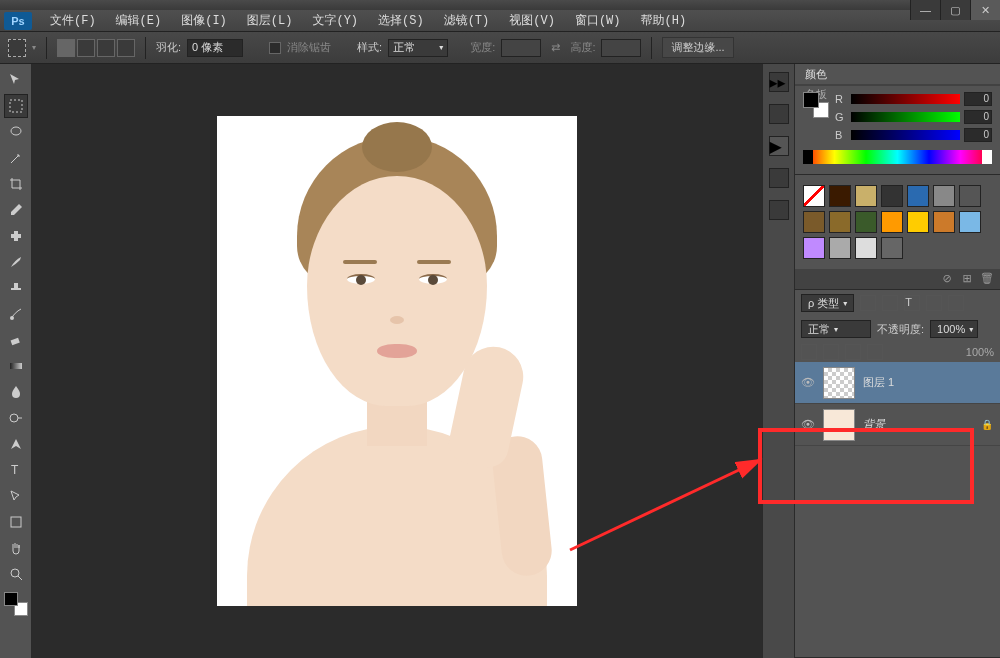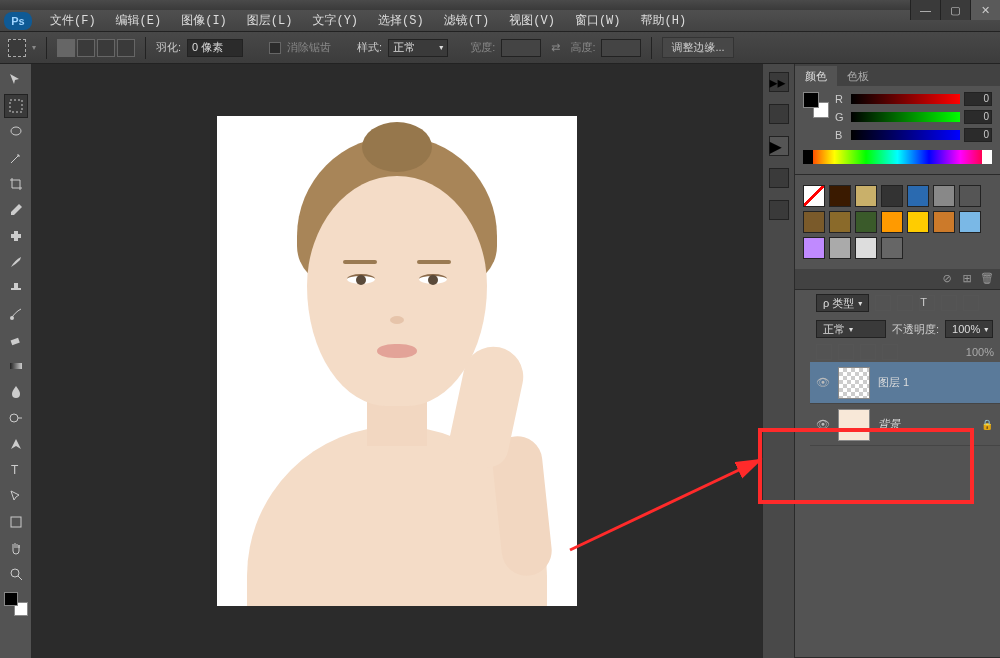--- a/index.html
+++ b/index.html
@@ -4,21 +4,21 @@
 <style>
 * { margin: 0; padding: 0; box-sizing: border-box; font-family: "Microsoft YaHei", sans-serif; }
 body { width: 1000px; height: 658px; background: #535353; overflow: hidden; position: relative; }
 
 .titlebar { height: 10px; background: linear-gradient(#4a4a4a,#3a3a3a); }
 .window-controls { position: absolute; top: 0; right: 0; display: flex; }
 .wc-btn { width: 30px; height: 20px; background: #3a3a3a; color: #ccc; text-align: center; font-size: 11px; line-height: 20px; border-left: 1px solid #222; cursor: pointer; }
 .wc-close { background: #5a5a5a; }
 
 .menubar { height: 22px; background: linear-gradient(#4f4f4f,#434343); border-bottom: 1px solid #222; display: flex; align-items: center; color: #ddd; font-size: 12px; padding-left: 4px; }
-.ps-logo { width: 28px; height: 18px; margin-right: 8px; background: #0f5a95; color: #9fd4ff; font-weight: bold; font-size: 11px; text-align: center; line-height: 18px; border-radius: 8px; }
+.ps-logo { width: 28px; height: 18px; margin-right: 8px; background: #0f5a95; color: #9fd4ff; font-weight: bold; font-size: 11px; text-align: center; line-height: 18px; border-radius: 2px; }
 .menu-item { padding: 0 10px; cursor: pointer; font-family: Liberation Mono, monospace; }
 
 .optionsbar { height: 32px; background: linear-gradient(#484848,#3c3c3c); border-bottom: 1px solid #222; display: flex; align-items: center; color: #ccc; font-size: 11px; padding-left: 8px; gap: 6px; }
 .opt-sep { width: 1px; height: 22px; background: #222; margin: 0 4px; }
 .opt-ico { width: 18px; height: 18px; border: 1px solid #666; background: #3a3a3a; }
 .opt-ico-group { display: flex; gap: 2px; }
 .opt-input { width: 56px; height: 18px; background: #2b2b2b; border: 1px solid #222; color: #ddd; font-size: 11px; padding: 0 4px; }
 .opt-select { width: 60px; height: 18px; background: #3a3a3a; border: 1px solid #222; color: #ddd; font-size: 11px; padding: 0 4px; display: flex; align-items: center; justify-content: space-between; }
 .opt-cb { width: 12px; height: 12px; border: 1px solid #666; background: #2b2b2b; }
 
@@ -37,21 +37,21 @@
 .doc-tab .x { color: #999; cursor: pointer; }
 .canvas-wrap { flex: 1; display: flex; align-items: center; justify-content: center; }
 .canvas { width: 360px; height: 490px; background: #fff; position: relative; overflow: hidden; }
 
 .right-panels { width: 238px; background: #535353; border-left: 1px solid #2a2a2a; display: flex; }
 .dock-strip { width: 32px; background: #494949; display: flex; flex-direction: column; align-items: center; gap: 12px; padding-top: 8px; border-right: 1px solid #2a2a2a; }
 .dock-ico { width: 20px; height: 20px; background: #3a3a3a; border: 1px solid #222; }
 .panels-col { flex: 1; display: flex; flex-direction: column; }
 
 .panel { background: #535353; border-bottom: 1px solid #2a2a2a; }
-.panel-tabs { height: 22px; background: #424242; display: flex; align-items: flex-end; font-size: 11px; }
+.panel-tabs { height: 22px; background: #424242; display: flex; font-size: 11px; flex-direction: column; }
 .ptab { height: 20px; padding: 0 10px; line-height: 20px; color: #aaa; cursor: pointer; }
 .ptab.active { background: #535353; color: #ddd; }
 .panel-body { padding: 6px 8px; color: #ccc; font-size: 11px; }
 
 .color-row { display: flex; align-items: center; gap: 4px; margin-bottom: 4px; }
 .color-label { width: 12px; }
 .color-slider { flex: 1; height: 10px; position: relative; }
 .color-slider.r { background: linear-gradient(to right,#000,#f00); }
 .color-slider.g { background: linear-gradient(to right,#000,#0f0); }
 .color-slider.b { background: linear-gradient(to right,#000,#00f); }
@@ -62,21 +62,21 @@
 .color-sw { width: 26px; height: 26px; position: relative; margin-right: 6px; }
 .color-sw .fg { position: absolute; width: 16px; height: 16px; top:0; left:0; background:#000; border:1px solid #888; }
 .color-sw .bg { position: absolute; width: 16px; height: 16px; bottom:0; right:0; background:#fff; border:1px solid #888; }
 
 .styles-grid { display: grid; grid-template-columns: repeat(7, 22px); gap: 4px; padding: 4px 0; }
 .style-sw { width: 22px; height: 22px; border: 1px solid #222; }
 
 .panel-foot { height: 20px; background: #424242; display: flex; justify-content: flex-end; align-items: center; gap: 6px; padding-right: 6px; }
 .pf-ico { width: 14px; height: 14px; color: #999; font-size: 11px; text-align:center; }
 
-.layers-body { padding: 0; margin-left: 15px; }
+.layers-body { padding: 0; }
 .layers-ctrl { display: flex; align-items: center; gap: 6px; padding: 4px 6px; font-size: 11px; color: #ccc; }
 .layers-select { height: 18px; background: #3a3a3a; border: 1px solid #222; color: #ddd; font-size: 11px; padding: 0 6px; display: flex; align-items: center; gap: 4px; }
 .layers-select .arr { font-size: 8px; }
 .lct-ico { width: 16px; height: 16px; border: 1px solid #555; }
 .lock-row { display: flex; align-items: center; gap: 6px; padding: 2px 6px; font-size: 11px; color: #aaa; }
 
 .layer-list { }
 .layer-item { height: 42px; display: flex; align-items: center; gap: 8px; padding: 0 6px; border-bottom: 1px solid #454545; font-size: 11px; color: #ddd; }
 .layer-item.selected { background: #5a7a9a; }
 .eye { width: 14px; height: 14px; color: #bbb; }

